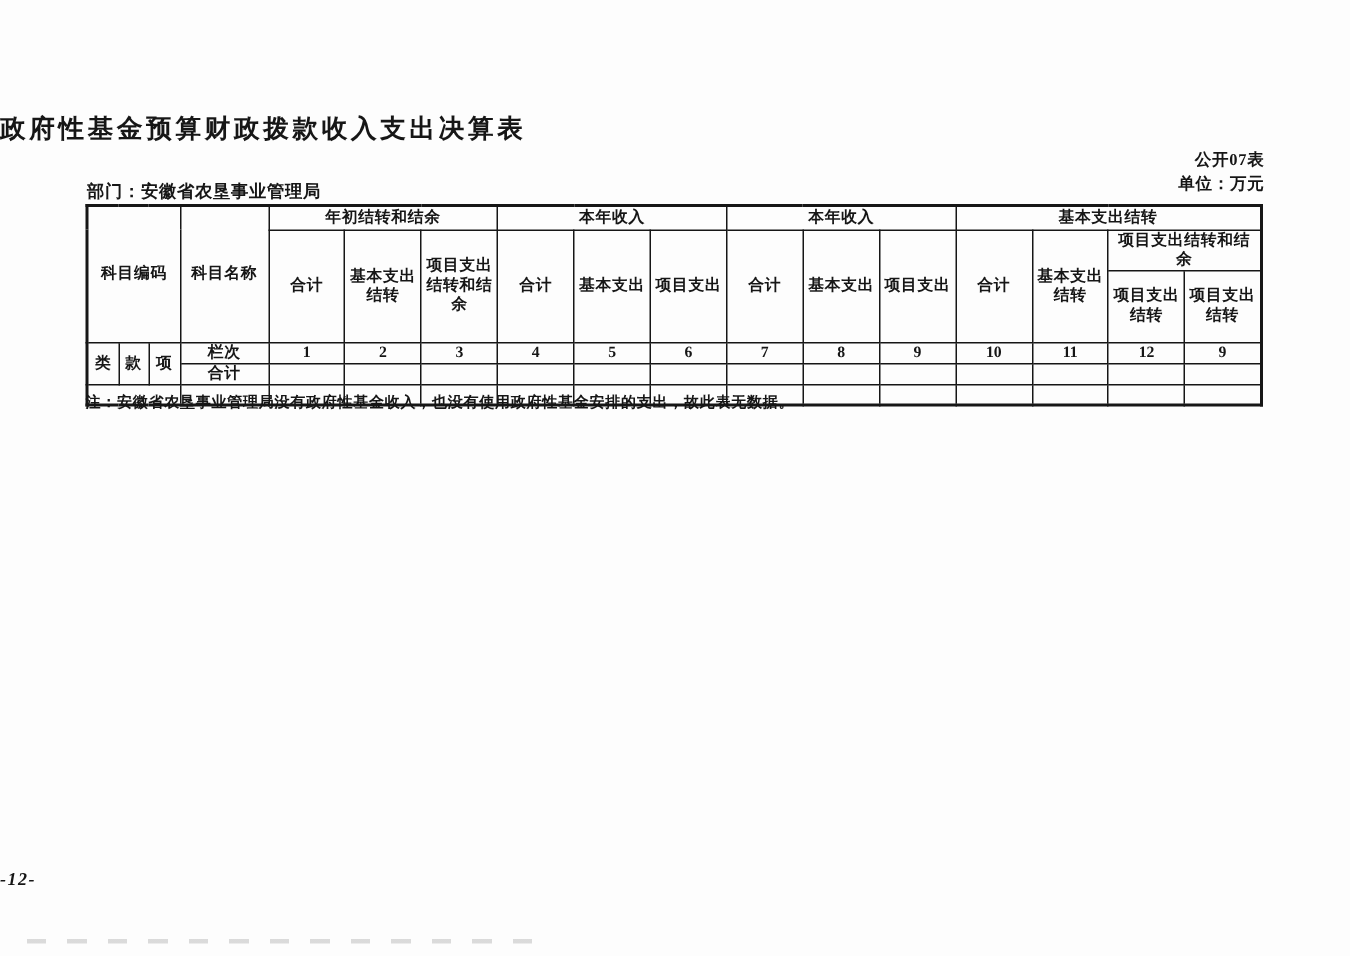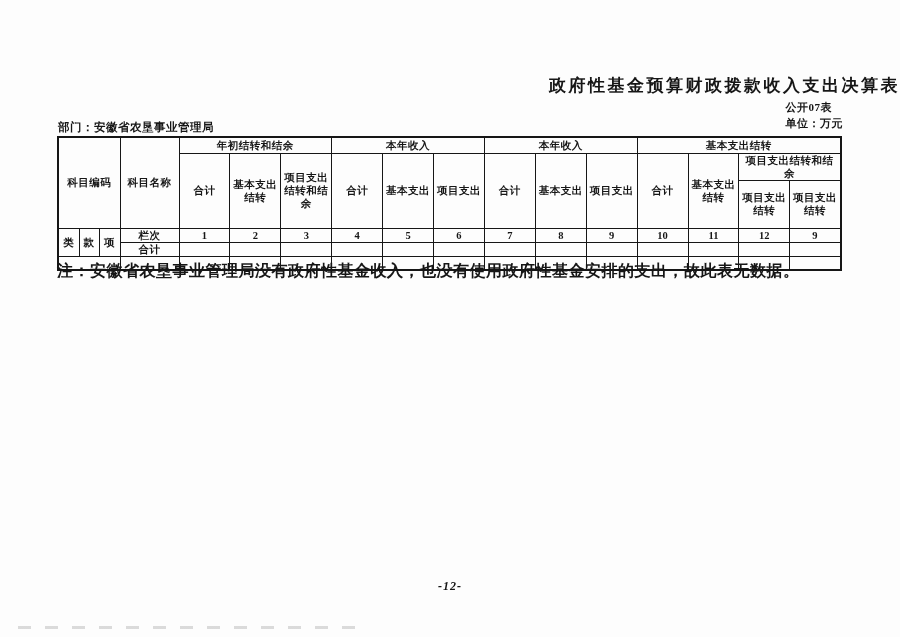--- a/index.html
+++ b/index.html
@@ -4,27 +4,27 @@
 <style>
   html, body { margin: 0; padding: 0; }
   body {
     width: 900px; height: 637px; position: relative;
     background: #fdfdfd; color: #161616;
     font-family: "Liberation Serif", "DejaVu Serif", serif;
     overflow: hidden;
   }
   .title {
     position: absolute; top: 74px; left: 0; width: 900px;
-    text-align: right;
+    text-align: left;
     font-family: "Liberation Sans", "DejaVu Sans", sans-serif;
     font-size: 17px; font-weight: 700; letter-spacing: 2.5px;
   }
   .meta-right {
     position: absolute; top: 100px; right: 57px;
-    text-align: left; font-size: 11px; font-weight: 600;
+    text-align: right; font-size: 11px; font-weight: 600;
     line-height: 15.5px; letter-spacing: 0.5px;
   }
   .dept {
     position: absolute; top: 120px; left: 58px;
     font-size: 11.5px; font-weight: 600; letter-spacing: 0.5px; text-align: right;
   }
   table.decision {
     position: absolute; top: 136px; left: 57px; width: 783px;
     border-collapse: collapse; table-layout: fixed;
     border: 2px solid #161616;
@@ -39,25 +39,25 @@
   td.corner-cell, td.name-cell { font-size: 11px; }
   tr.r1 { height: 16px; }
   tr.r2 { height: 15px; }
   tr.r3 { height: 48px; }
   tr.r4 { height: 14px; }
   tr.r5 { height: 13px; }
   tr.r6 { height: 13px; }
   tr.r4 td.num { font-size: 10.5px; font-weight: 600; letter-spacing: 0; }
   .note {
     position: absolute; top: 261px; left: 57px; width: 790px;
-    font-size: 16px; font-weight: 600; letter-spacing: 0.5px;
+    font-size: 10px; font-weight: 600; letter-spacing: 0.5px;
   }
   .pagenum {
     position: absolute; top: 579px; left: 0; width: 900px;
-    text-align: center; font-size: 12px; font-weight: 700;
+    text-align: left; font-size: 12px; font-weight: 700;
     font-style: italic; letter-spacing: 1px;
   }
   .artifact {
     position: absolute; top: 626px; left: 18px;
     width: 345px; height: 3px; opacity: 0.75;
     background: repeating-linear-gradient(90deg,
       #cfcfcf 0px, #cfcfcf 13px,
       transparent 13px, transparent 27px);
   }
 </style>

